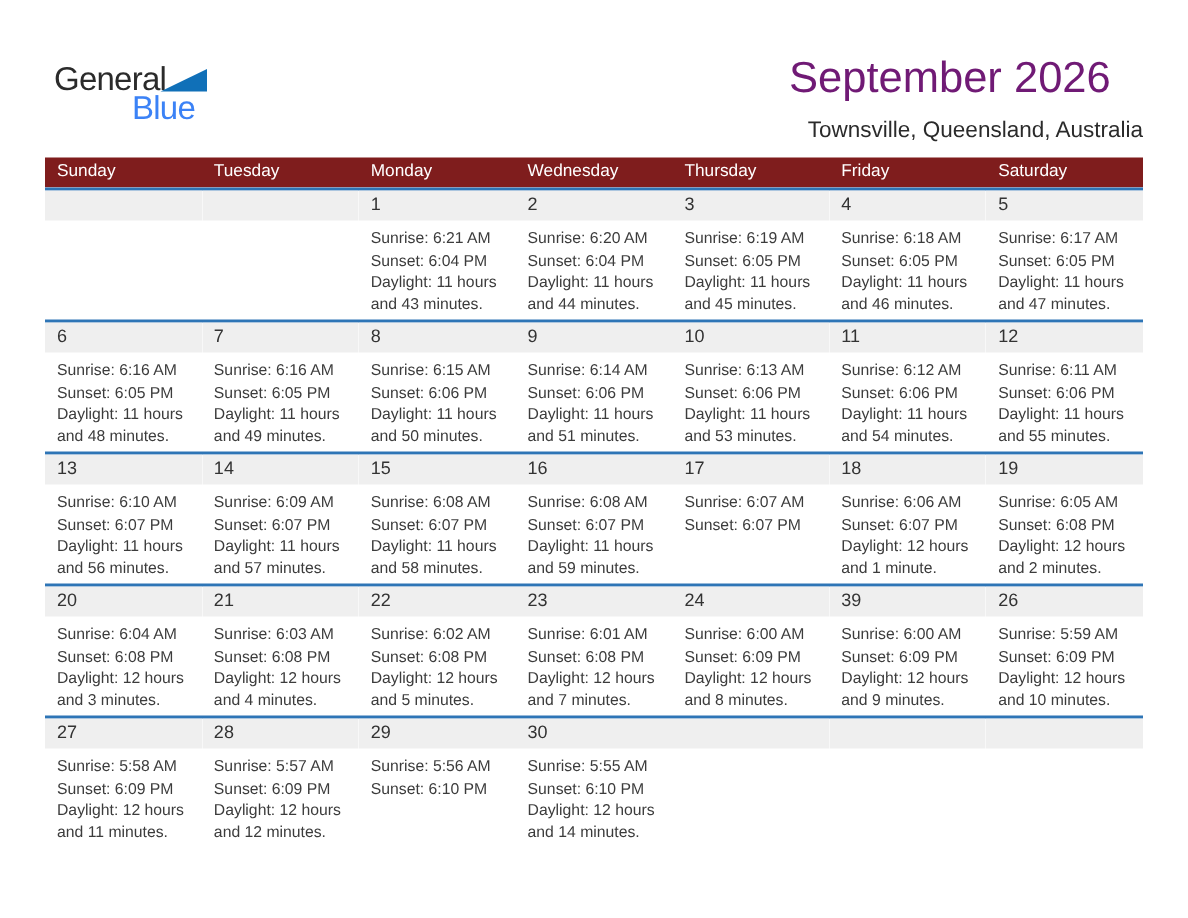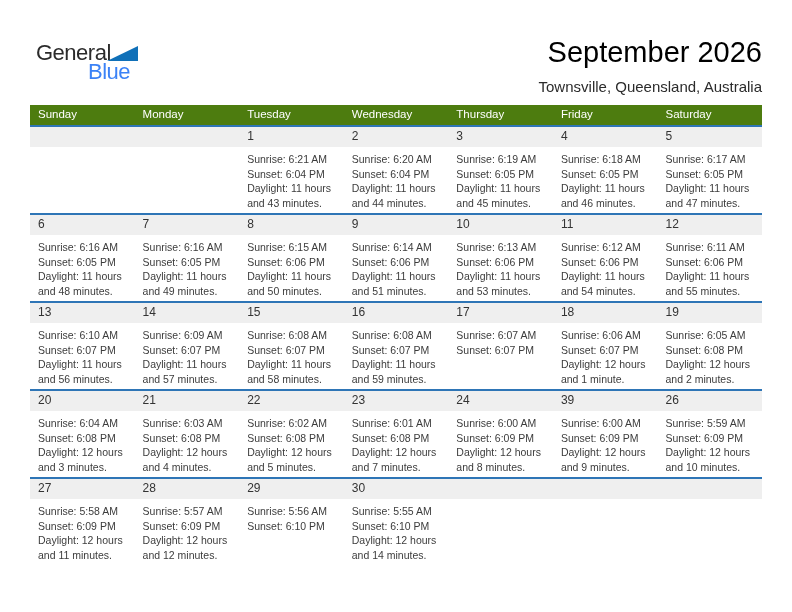--- a/index.html
+++ b/index.html
@@ -14,26 +14,26 @@
 
   
   .logo { position:absolute; left:36px; top:40px; width:120px; height:48px; }
   .logo-general { position:absolute; left:0; top:0; font-size:22px; color:#2b2b2b; letter-spacing:-0.5px; }
   .logo-triangle { position:absolute; left:71px; top:6px; width:0; height:0;
     border-left:31px solid transparent; border-bottom:15px solid #1070B8; }
   .logo-blue { position:absolute; left:52px; top:19px; font-size:22px; color:#3b82f6; letter-spacing:-0.5px; }
 
   
   .header-text { position:absolute; right:30px; top:36px; text-align:right; }
-  .title { font-size:29px; color:#000000; font-weight:400; }
+  .title { font-size:29px; color:#701a75; font-weight:400;text-align:center; }
   .subtitle { font-size:15px; color:#2b2b2b; margin-top:9px; font-weight:400;margin-left:34px; }
 
   
   .calendar { position:absolute; left:30px; top:105px; width:732px; }
-  .weekday-row { display:flex; background:#4d7c0f; height:20px; }
+  .weekday-row { display:flex; background:#7f1d1d; height:20px; }
   .weekday { flex:1; color:#ffffff; font-size:11.5px; padding:3px 0 0 8px; overflow:hidden; white-space:nowrap; }
 
   .week-row { display:flex; border-top:2px solid #2E75B6; height:88px; background:#fff; }
   .day-cell { flex:1; overflow:hidden; }
   .day-number { height:20px; background:#EFEFEF; font-size:12px; color:#333333; padding:2px 0 0 8px; }
   .day-body { padding:5px 5px 0 8px; font-size:10.5px; color:#3c3c3c; line-height:14.5px; }
 </style>
 </head>
 <body>
 
@@ -46,22 +46,22 @@
   </div>
 
   <div class="header-text">
     <div class="title">September 2026</div>
     <div class="subtitle">Townsville, Queensland, Australia</div>
   </div>
 
   <div class="calendar">
     <div class="weekday-row">
         <div class="weekday">Sunday</div>
+        <div class="weekday">Tuesday</div>
         <div class="weekday">Monday</div>
-        <div class="weekday">Tuesday</div>
         <div class="weekday">Wednesday</div>
         <div class="weekday">Thursday</div>
         <div class="weekday">Friday</div>
         <div class="weekday">Saturday</div>
       </div>
     <div>
         <div class="week-row">
           <div class="day-cell">
             <div class="day-number"></div>
           </div>

